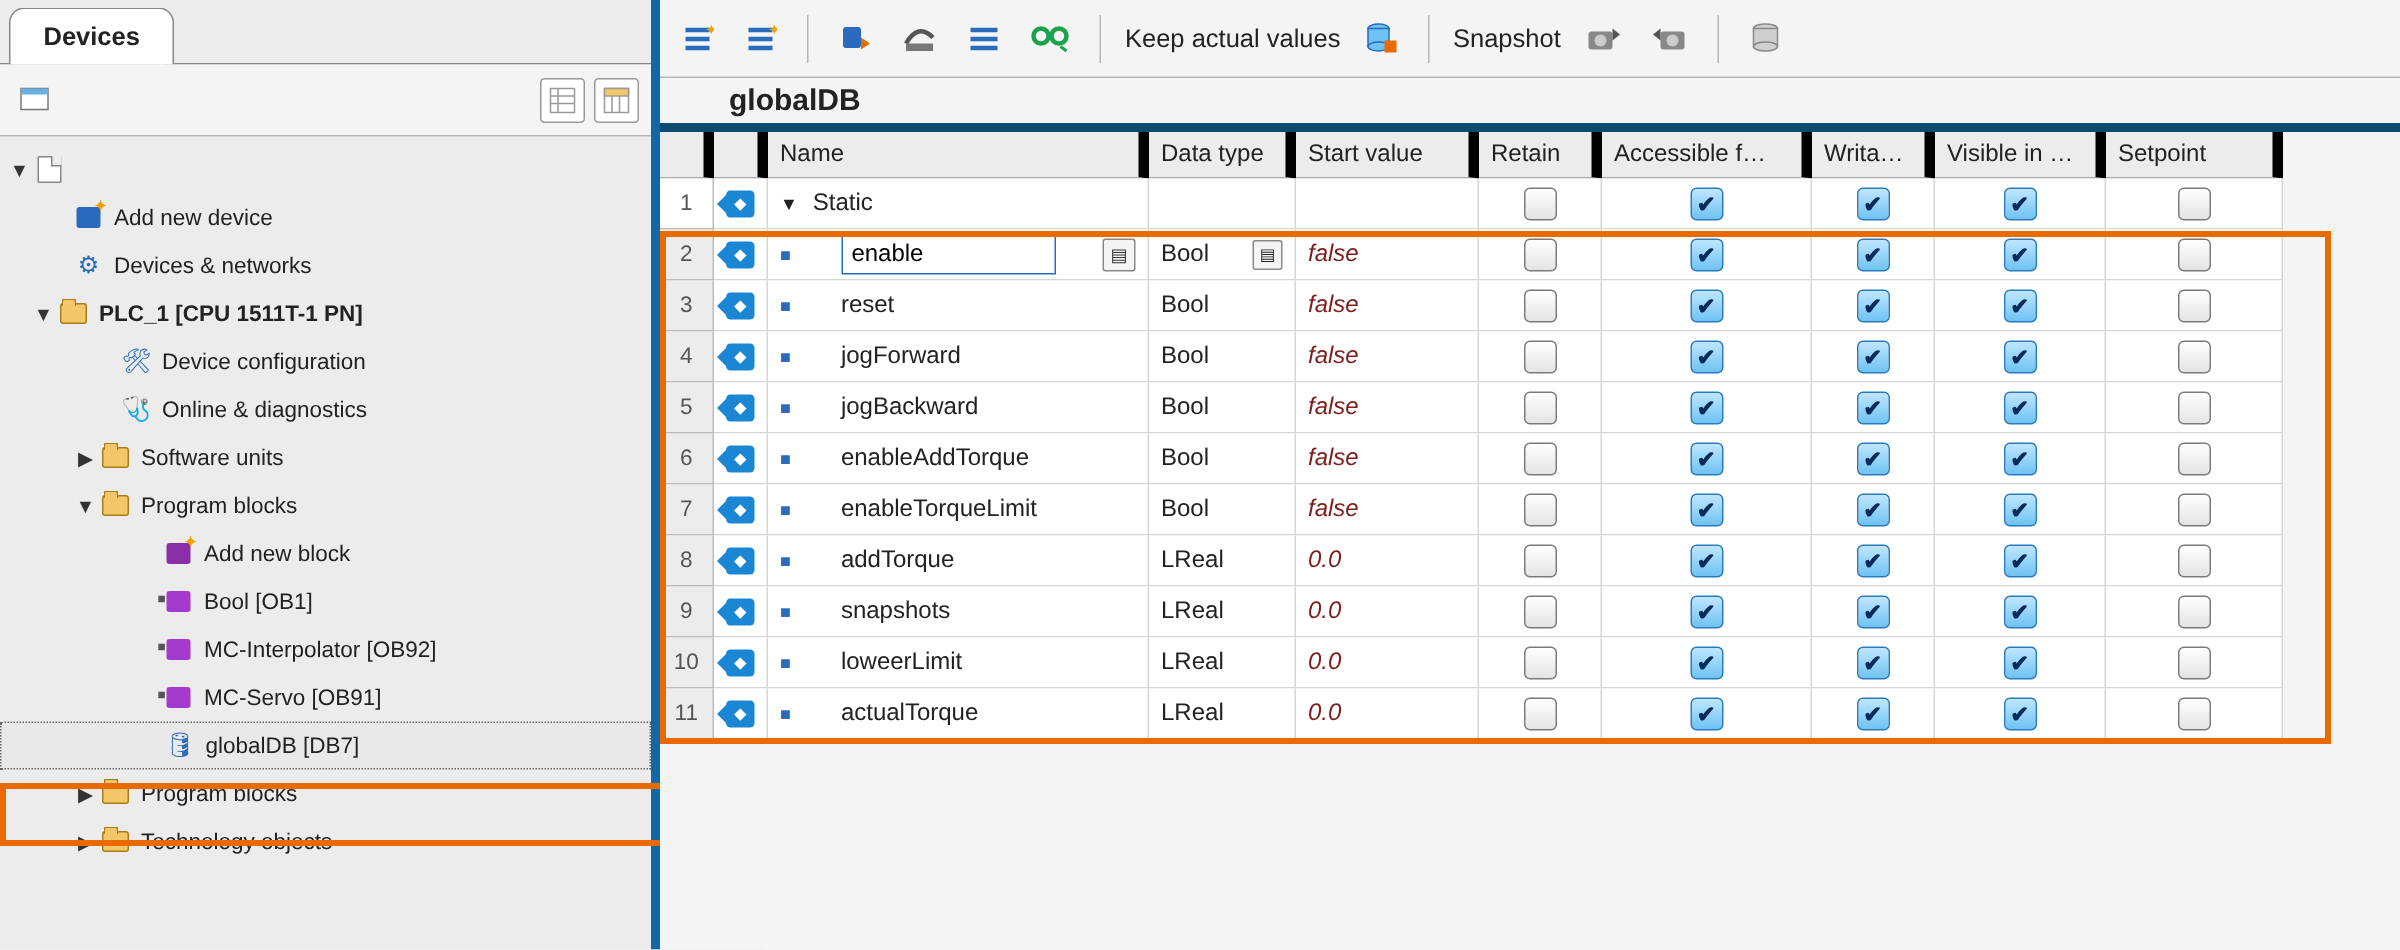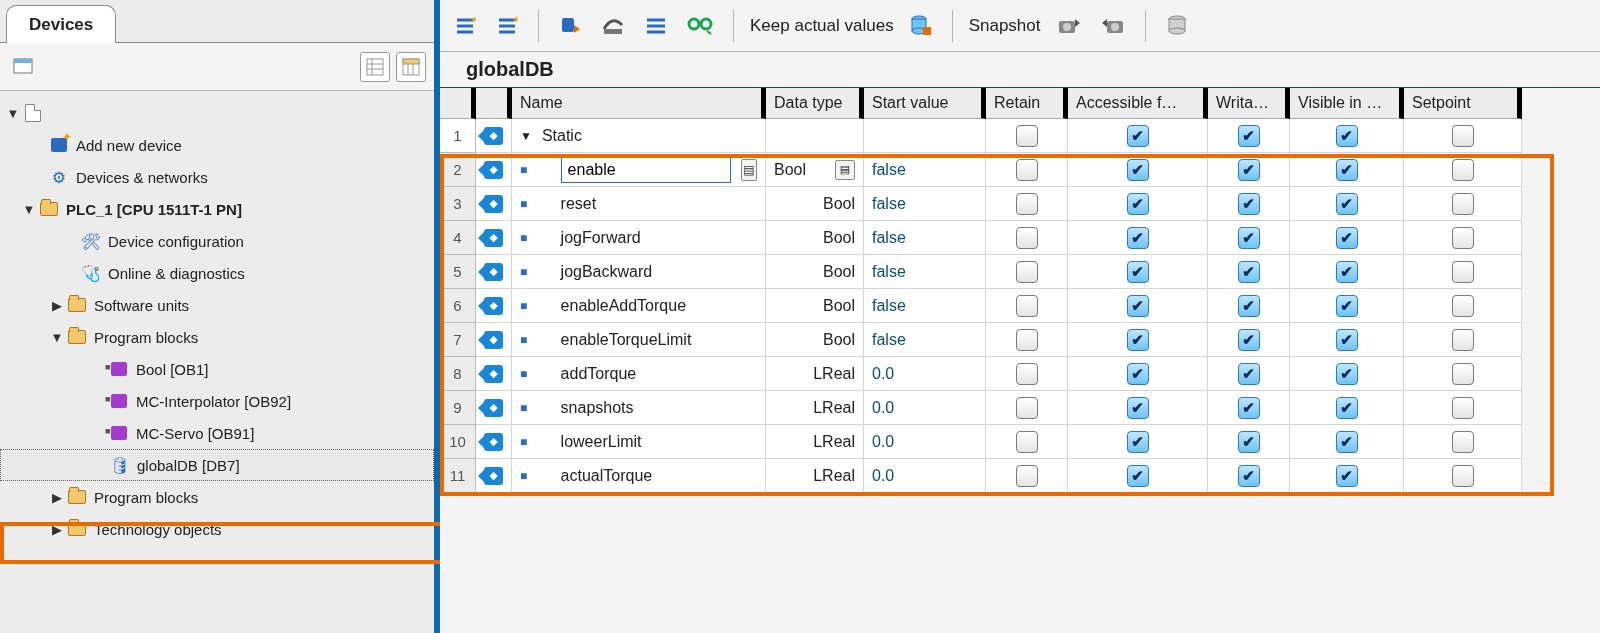--- a/index.html
+++ b/index.html
@@ -142,37 +142,37 @@
   .sep { width:1px;height:32px;background:#b5b5b5;margin:0 4px; }
   .rbtn {
     display:inline-flex;align-items:center;justify-content:center;
     height:30px;min-width:28px;padding:0 4px;
   }
   .rbtn svg { display:block; }
   .rtext { font-size:17px; }
   .db-title-row {
     height: 36px;
     display: flex; align-items: center;
-    padding-left: 26px;
+    padding-left: 46px;
     font-size: 20px; font-weight: bold;
     background: #f4f4f4;
-    border-bottom: 1px solid #0c4a6e;
+    border-bottom: 6px solid #0c4a6e;
   }
   .grid {
     flex: 1;
     background: #f4f4f4;
     position: relative;
   }
   .grid-header, .grid-row {
     display: grid;
     grid-template-columns: 36px 36px 254px 98px 122px 82px 140px 82px 114px 118px;
     align-items: stretch;
   }
   .grid-header > div {
-    border-right: 5px solid #000000;
+    border-right: 7px solid #000000;
     border-bottom: 1px solid #aaa;
     background: #ececec;
     padding: 6px 8px;
     font-size: 16px;
     overflow: hidden; white-space: nowrap; text-overflow: ellipsis;
   }
   .grid-header > div:first-child,
   .grid-row > div:first-child {
     background: #ececec;
     text-align: center;
@@ -185,45 +185,45 @@
     border-bottom: 1px solid #d6d6d6;
     padding: 0 8px;
     display: flex; align-items: center;
     background: #fff;
     font-size: 16px;
     overflow: hidden;
   }
   .grid-row > div.rownum { background: #ececec; border-right:1px solid #bbb; border-bottom:1px solid #bbb; justify-content:center;}
   .grid-row > div.tagcell { background:#fff; justify-content:center;}
   .grid-row.static > div { background:#fff; }
-  .grid-row .muted { color:#0c4a6e; }
+  .grid-row .muted { color:#7f1d1d;font-style:italic; }
   .namecell { gap:10px; }
   .namecell .bullet { color:#2a6bbd; font-size:12px; }
   .namecell .exp { font-size:12px; }
   .namecell.sel input {
-    border:1px solid #2a6bbd; height:26px;padding:0 6px;width:170px;font-size:16px;font-family:inherit;
+    border:1px solid #2a6bbd; height:26px;padding:0 6px;width:143px;font-size:16px;font-family:inherit;
   }
   .pickbtn {
     width:22px;height:22px;border:1px solid #888;border-radius:2px;background:#f4f4f4;
     display:inline-flex;align-items:center;justify-content:center;font-size:12px;color:#333;margin-left:auto;
   }
   .tagchip {
     display:inline-flex;align-items:center;justify-content:center;
     width:26px;height:18px;background:#1b87d4;color:#fff;border-radius:3px;font-size:11px;font-weight:bold;
     position:relative;
   }
   .tagchip::before{content:"";position:absolute;left:-6px;top:3px;width:0;height:0;border-top:6px solid transparent;border-bottom:6px solid transparent;border-right:6px solid #1b87d4;}
   .chk {
     width:22px;height:22px;border:1px solid #7a7a7a;border-radius:4px;background:linear-gradient(#fff,#e4e4e4);
     display:inline-flex;align-items:center;justify-content:center;margin:0 auto;
   }
   .chk.on{background:linear-gradient(#bfe6ff,#6fc3f2);border-color:#2a7bbd;}
   .chk.on::after{content:"✔";color:#0a2a5a;font-size:15px;font-weight:bold;}
   .centercell{justify-content:center !important;}
-  .dtcell{gap:16px;justify-content:flex-end;}
+  .dtcell{gap:16px;}
   .typepick{width:20px;height:20px;border:1px solid #888;border-radius:2px;background:#f4f4f4;display:inline-flex;align-items:center;justify-content:center;font-size:11px;margin-left:auto;}
   .orange-outline {
     position:absolute;border:4px solid #e96a00;pointer-events:none;
   }
 </style>
 </head>
 <body>
 
 <div class="left-pane" style="position:relative;">
   <div class="tabbar-row">
@@ -298,20 +298,26 @@
     </div>
     <div class="tree-row indent2">
       <span class="expander">▼</span>
       <span class="ticon">
           <span class="ic-folder"></span>
         </span>
       <span class="label">Program blocks</span>
     </div>
     <div class="tree-row indent4">
       <span class="ticon">
+          <span class="ic-block add"></span>
+        </span>
+      <span class="label">Add new block</span>
+    </div>
+    <div class="tree-row indent4">
+      <span class="ticon">
           <span class="ic-ob"></span>
         </span>
       <span class="label">Bool [OB1]</span>
     </div>
     <div class="tree-row indent4">
       <span class="ticon">
           <span class="ic-ob"></span>
         </span>
       <span class="label">MC-Interpolator [OB92]</span>
     </div>

